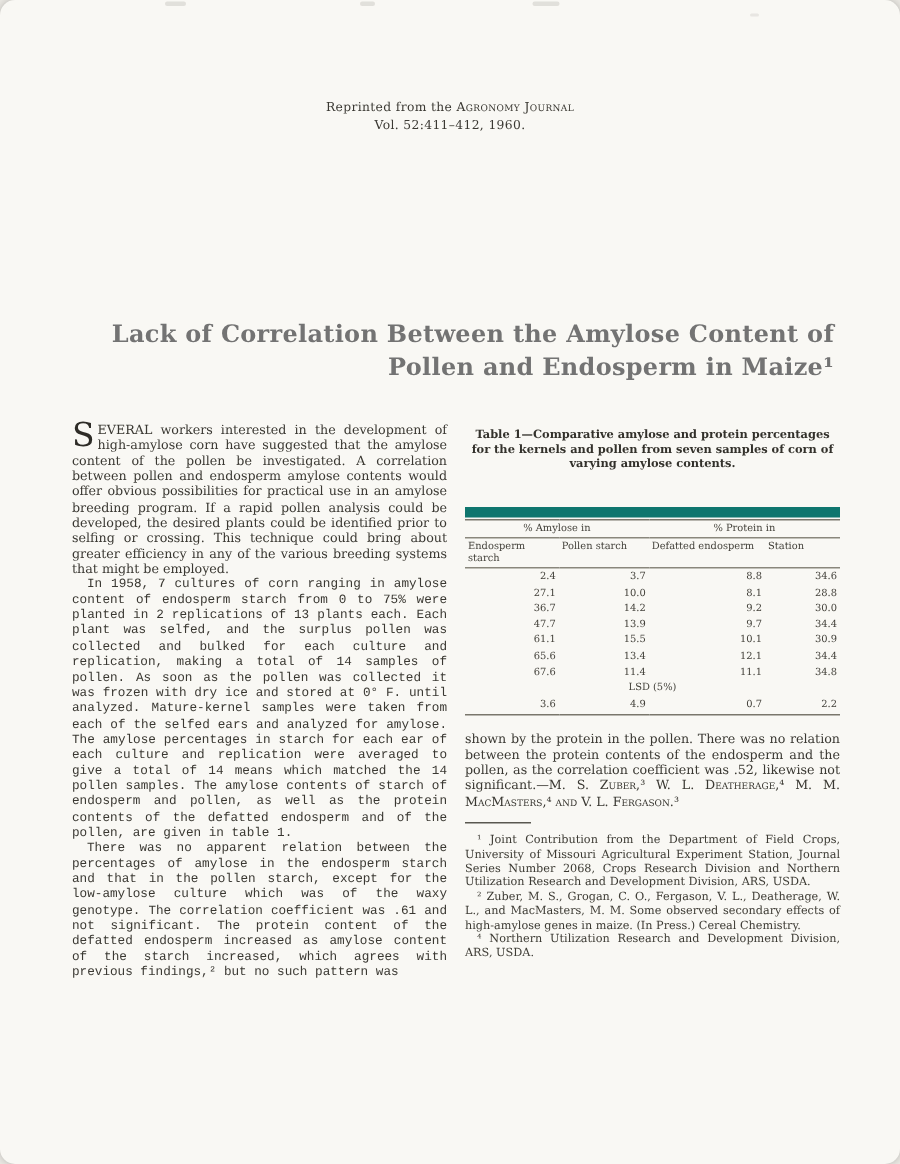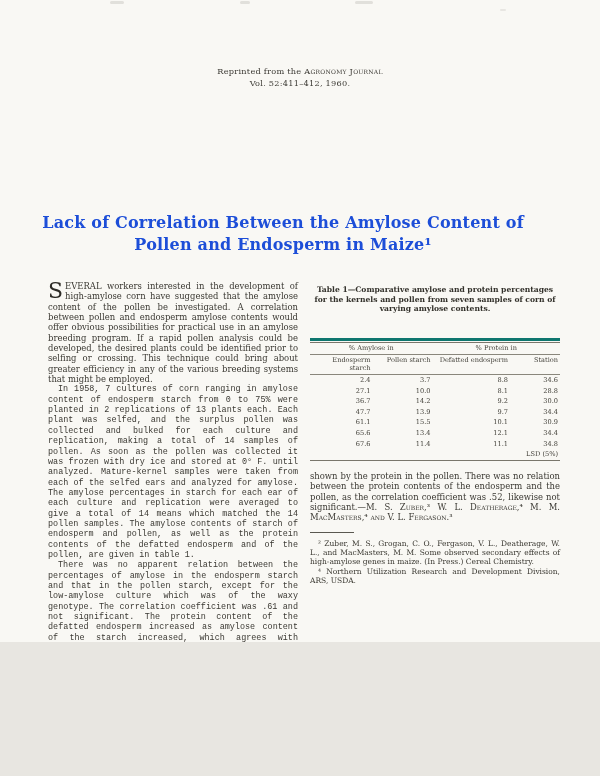--- a/index.html
+++ b/index.html
@@ -1,42 +1,43 @@
 <!DOCTYPE html>
 <html><head>
 <meta charset="utf-8">
 <style>
   html,body{margin:0;padding:0;background:#e8e6e1;}
   .page{
     position:relative;
-    width:600px;height:642px;
+    width:600px;height:776px;
     margin:0 auto;
     background:#f9f8f4;
     font-family:"DejaVu Serif", serif;
     color:#35332e;
     overflow:hidden;
     box-shadow:0 0 4px rgba(0,0,0,.2);
+    border-radius:10px;
   }
   
   .artifact{position:absolute;top:1px;height:3px;background:#9a978f;opacity:.25;border-radius:2px;}
   .a1{left:110px;width:14px;}
   .a2{left:240px;width:10px;}
   .a3{left:355px;width:18px;}
   .a4{left:500px;width:6px;top:9px;height:2px;opacity:.18;}
 
   .reprint{
     position:absolute;top:66px;left:0;width:100%;
     text-align:center;font-size:8.2px;line-height:11.5px;
     letter-spacing:.25px;color:#3b3933;
   }
   .sc{font-variant:small-caps;}
   .title{
-    position:absolute;top:201px;left:38px;width:490px;
-    text-align:center;font-size:16px;line-height:22px;
-    font-weight:600;letter-spacing:.2px;color:#1d4ed8;
+    position:absolute;top:201px;left:66px;width:490px;
+    text-align:right;font-size:16px;line-height:22px;
+    font-weight:600;letter-spacing:.2px;color:#737373;
   }
   .authors{
     position:absolute;top:255px;left:55px;width:490px;
     text-align:center;font-size:9px;font-weight:600;color:#34322c;
   }
   .columns{
     position:absolute;top:281px;left:48px;width:512px;
     display:flex;gap:12px;
   }
   .col{width:250px;}
@@ -47,33 +48,33 @@
   .body-text + .body-text{text-indent:10px;font-family:Liberation Mono, monospace;}
   .dropcap{
     float:left;font-size:22px;line-height:18px;
     padding:1px 2px 0 0;font-weight:500;color:#2e2c27;
   }
   
   .tbl-caption{
     font-size:7.6px;line-height:9.6px;font-weight:700;
     text-align:center;margin:4px 4px 24px 4px;color:#33312b;
   }
-  .tbl-wrap{border-top:3px solid #0f766e;padding-top:1.5px;margin-bottom:10px;}
+  .tbl-wrap{border-top:7px solid #0f766e;padding-top:1.5px;margin-bottom:10px;}
   table.data{
     width:100%;border-collapse:collapse;
     border-top:1px solid #7a776c;border-bottom:1px solid #7a776c;
   }
   table.data th, table.data td{
     font-weight:normal;font-size:6.6px;line-height:8.6px;
     padding:1px 2px;color:#413f38;
   }
   th.group{border-bottom:1px solid #8a877c;text-align:center;padding-top:2.5px;}
-  th.colhead{border-bottom:1px solid #8a877c;text-align:right;vertical-align:top;padding-bottom:3px;}
+  th.colhead{border-bottom:1px solid #8a877c;text-align:left;vertical-align:top;padding-bottom:3px;}
   td.num{text-align:right;font-size:6.8px;}
-  td.lsd-label{text-align:right;padding-top:6px;font-size:6.6px;}
+  td.lsd-label{text-align:center;padding-top:6px;font-size:6.6px;}
   tr.lsd-vals td{padding-bottom:3px;}
   
   .fn-rule{width:44px;border-top:1px solid #5a5850;margin:9px 0 6px 0;}
   .footnote{
     font-size:7.5px;line-height:9.4px;text-align:justify;
     margin:0;text-indent:8px;color:#3c3a33;
   }
 </style>
 </head>
 <body>
@@ -162,27 +163,34 @@
           </tr>
           <tr>
             <td class="num">67.6</td>
             <td class="num">11.4</td>
             <td class="num">11.1</td>
             <td class="num">34.8</td>
           </tr>
           <tr>
             <td class="lsd-label" colspan="4">LSD (5%)</td>
           </tr>
+          <tr class="lsd-vals">
+            <td class="num">3.6</td>
+            <td class="num">4.9</td>
+            <td class="num">0.7</td>
+            <td class="num">2.2</td>
+          </tr>
         </tbody>
           </table>
       </div>
 
       <p class="body-text"><span>shown by the protein in the pollen. There was no relation between the protein contents of the endosperm and the pollen, as the correlation coefficient was .52, likewise not significant.—</span><span class="sc">M. S. Zuber,³ W. L. Deatherage,⁴ M. M. MacMasters,⁴ and V. L. Fergason.³</span></p>
 
       <div class="fn-rule"></div>
 
+      <p class="footnote">¹ Joint Contribution from the Department of Field Crops, University of Missouri Agricultural Experiment Station, Journal Series Number 2068, Crops Research Division and Northern Utilization Research and Development Division, ARS, USDA.</p>
       <p class="footnote">² Zuber, M. S., Grogan, C. O., Fergason, V. L., Deatherage, W. L., and MacMasters, M. M. Some observed secondary effects of high-amylose genes in maize. (In Press.) Cereal Chemistry.</p>
       <p class="footnote">⁴ Northern Utilization Research and Development Division, ARS, USDA.</p>
 
     </div>
   </div>
 
 </div>
 
 </body></html>

